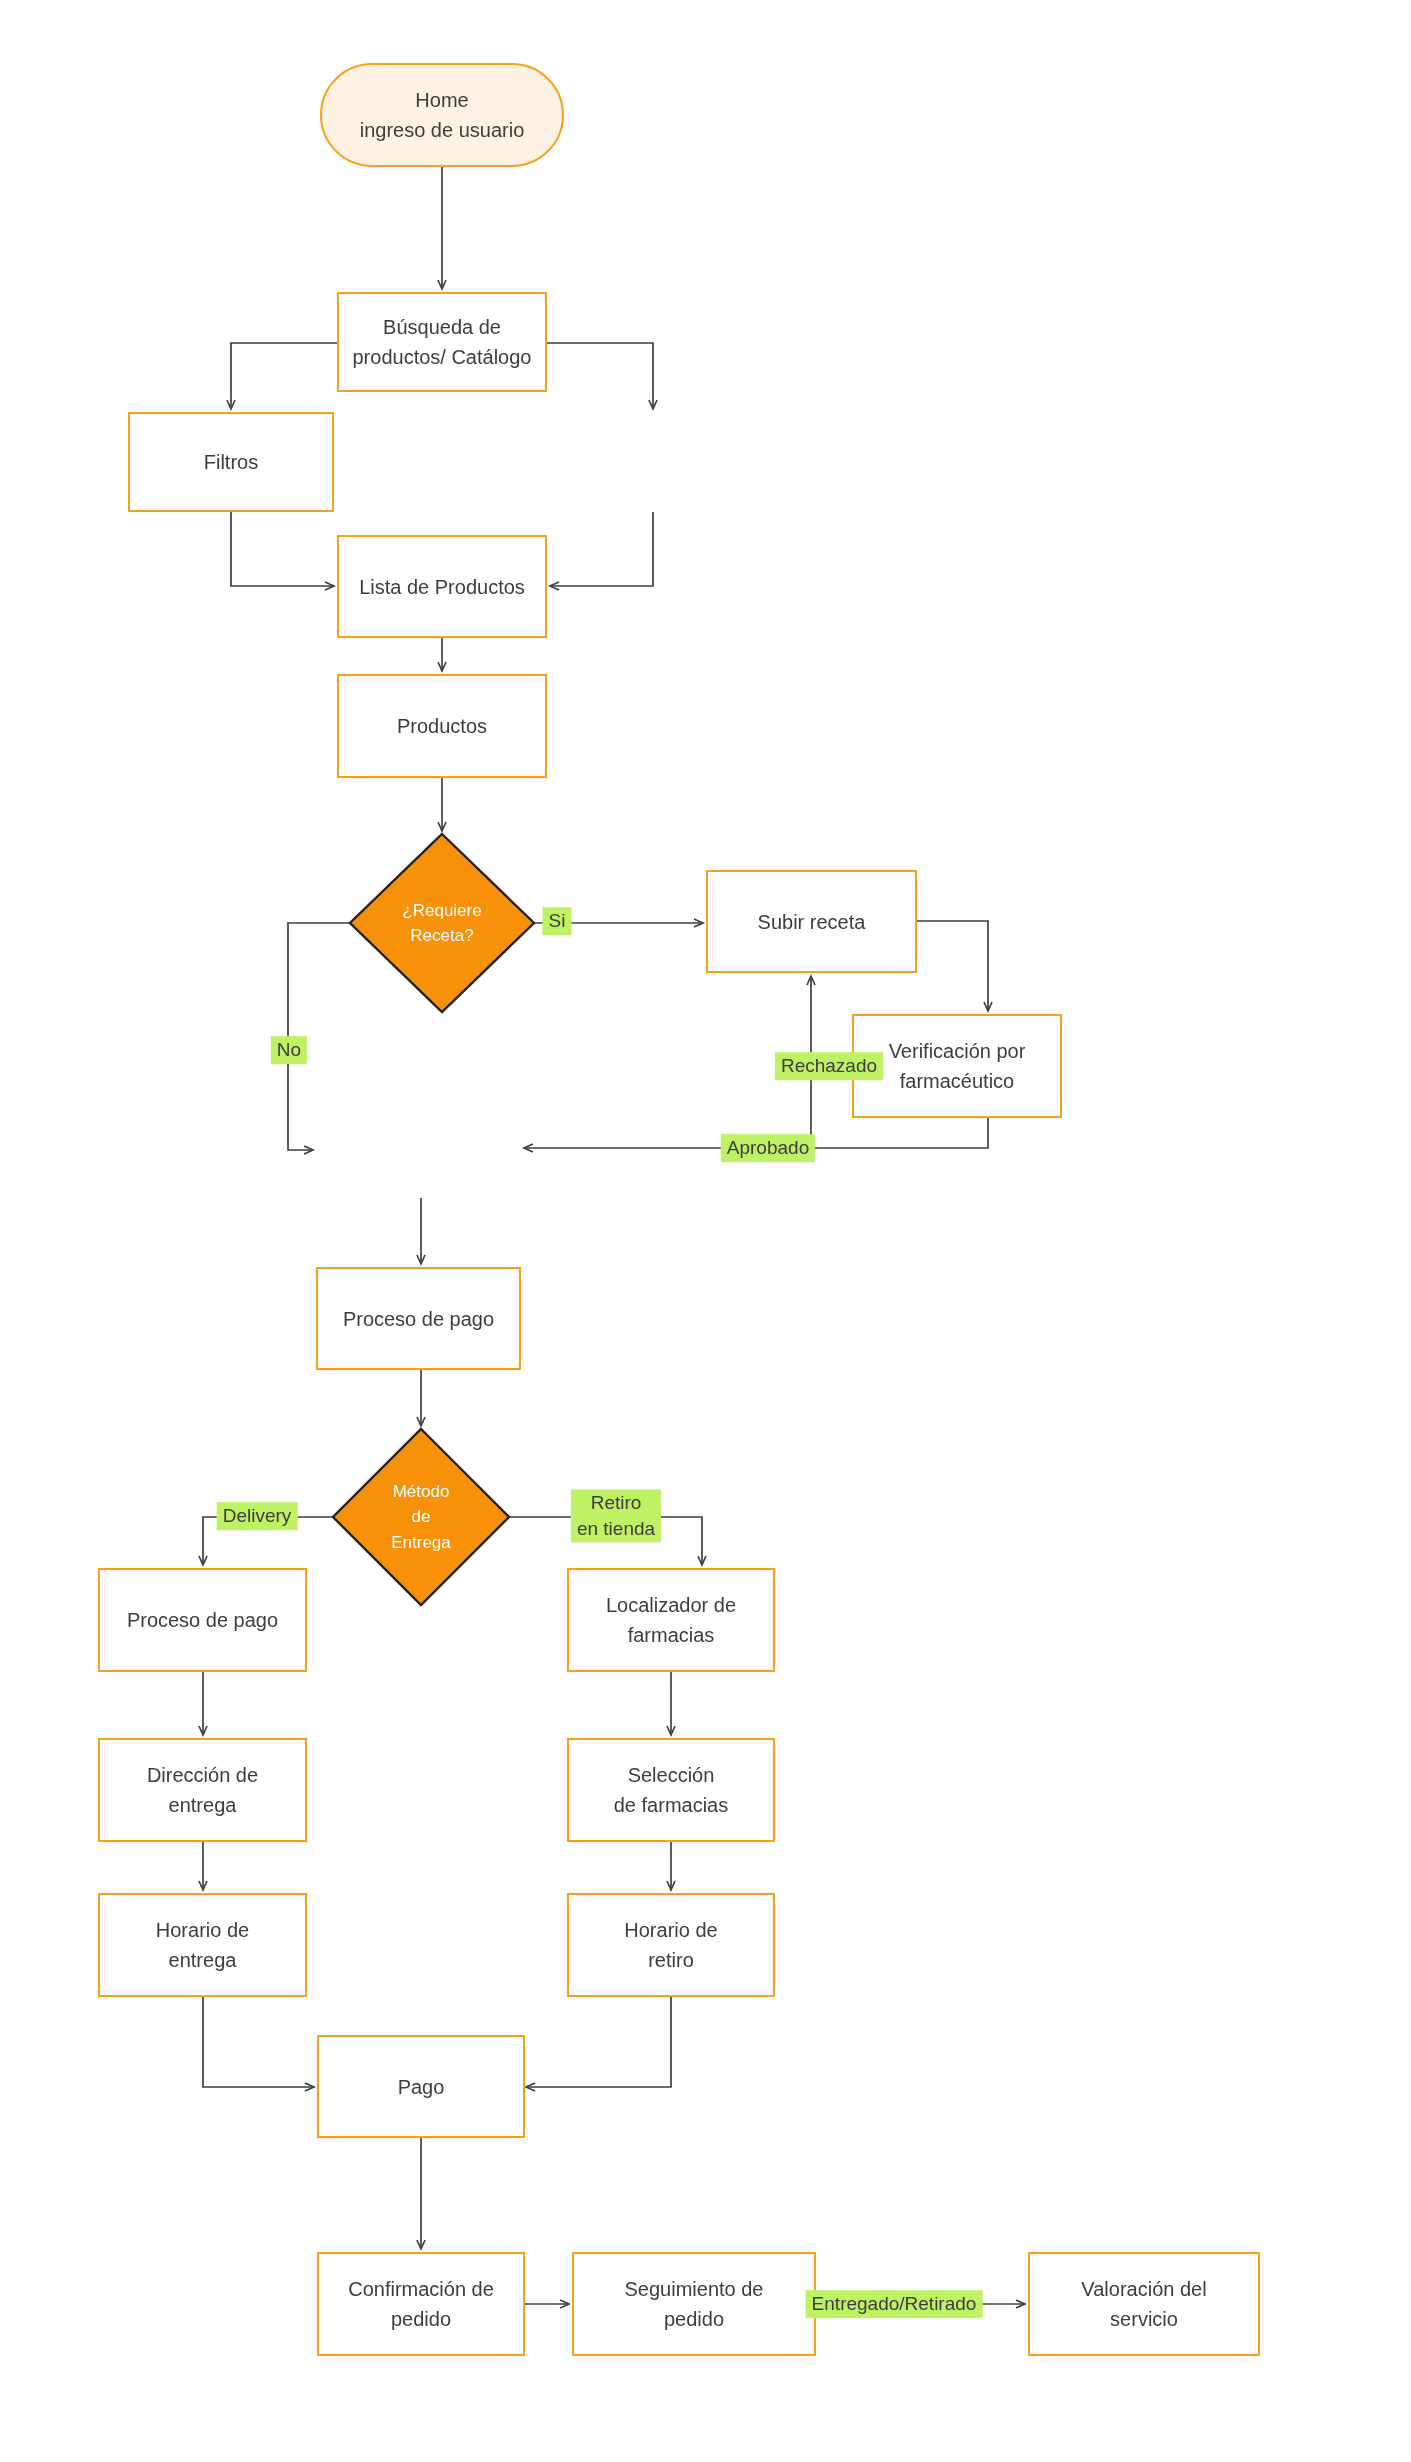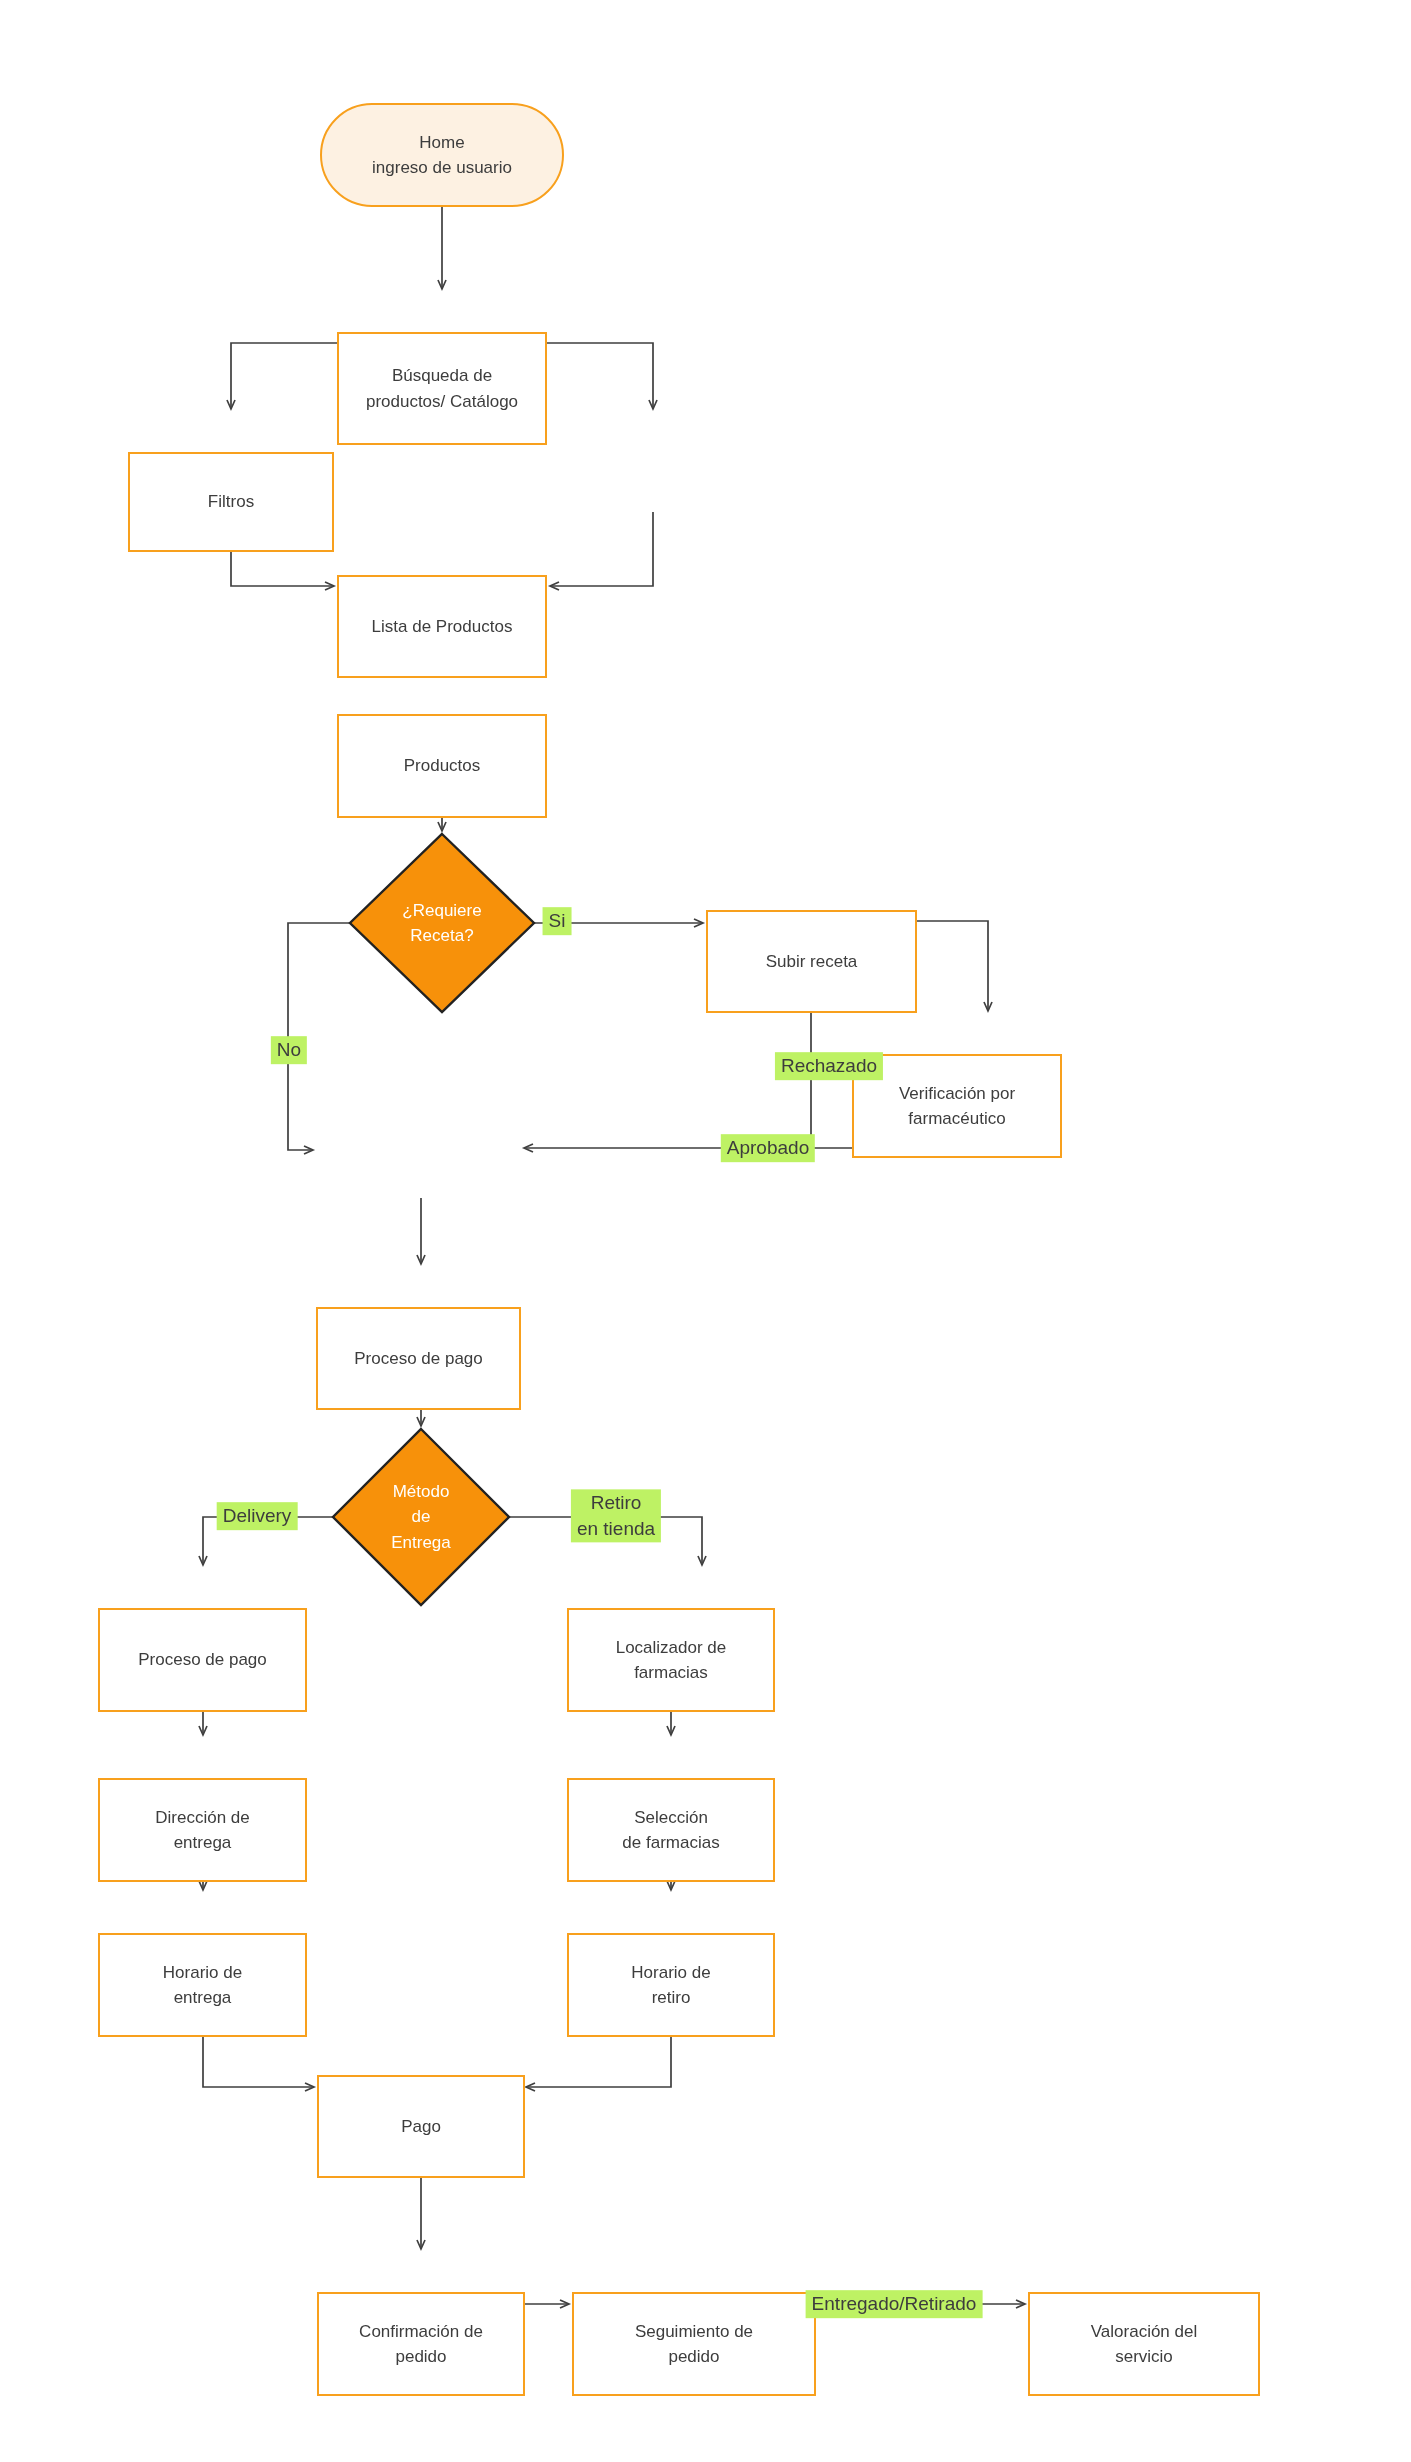--- a/index.html
+++ b/index.html
@@ -25,24 +25,23 @@
   svg.edges path.edge{stroke:var(--line);stroke-width:1.7;fill:none;}
   #arrow path{stroke:var(--line);fill:none;stroke-width:1.7;}
   polygon.decision-shape{fill:var(--decision-fill);stroke:var(--decision-border);stroke-width:2.4;}
   .node{
     position:absolute;
     box-sizing:border-box;
     border:2px solid var(--accent);
     background:#ffffff;
     display:flex;align-items:center;justify-content:center;
     text-align:center;
-    font-size:17px;line-height:1.5;
+    font-size:20px;line-height:1.5;
     white-space:pre-line;
     color:var(--text);
-    margin-top:40px;
   }
   .node.terminator{
     border-radius:52px;
     background:var(--terminator-fill);
   }
   .dlabel{
     position:absolute;
     display:flex;align-items:center;justify-content:center;
     text-align:center;
     font-size:17px;line-height:1.5;
@@ -95,21 +94,21 @@
     <path class="edge" marker-end="url(#arrow)" d="M671,1997 L671,2087 L526,2087"></path>
     <path class="edge" marker-end="url(#arrow)" d="M421,2138 L421,2249"></path>
     <path class="edge" marker-end="url(#arrow)" d="M525,2304 L569,2304"></path>
     <path class="edge" marker-end="url(#arrow)" d="M780,2304 L1025,2304"></path>
     <polygon class="decision-shape" points="442,834 534,923 442,1012 350,923"></polygon>
     <polygon class="decision-shape" points="421,1429 509,1517 421,1605 333,1517"></polygon>
   </svg>
 
   <div class="node terminator" style="left:320px;top:63px;width:244px;height:104px">Home
 ingreso de usuario</div>
-  <div class="node" style="left:337px;top:292px;width:210px;height:113px">Búsqueda de
+  <div class="node" style="left:337px;top:292px;width:210px;height:100px">Búsqueda de
 productos/ Catálogo</div>
   <div class="node" style="left:128px;top:412px;width:206px;height:100px">Filtros</div>
   <div class="node" style="left:337px;top:535px;width:210px;height:103px">Lista de Productos</div>
   <div class="node" style="left:337px;top:674px;width:210px;height:104px">Productos</div>
   <div class="node" style="left:706px;top:870px;width:211px;height:103px">Subir receta</div>
   <div class="node" style="left:852px;top:1014px;width:210px;height:104px">Verificación por
 farmacéutico</div>
   <div class="node" style="left:316px;top:1267px;width:205px;height:103px">Proceso de pago</div>
   <div class="node" style="left:98px;top:1568px;width:209px;height:104px">Proceso de pago</div>
   <div class="node" style="left:98px;top:1738px;width:209px;height:104px">Dirección de

